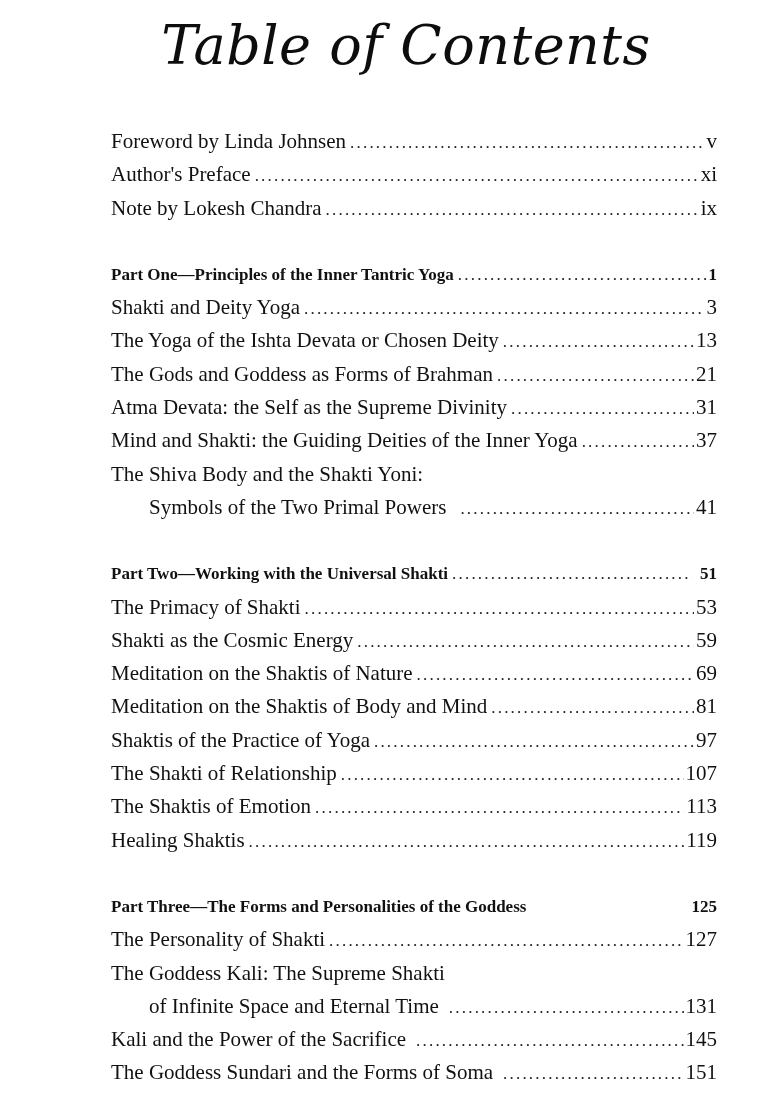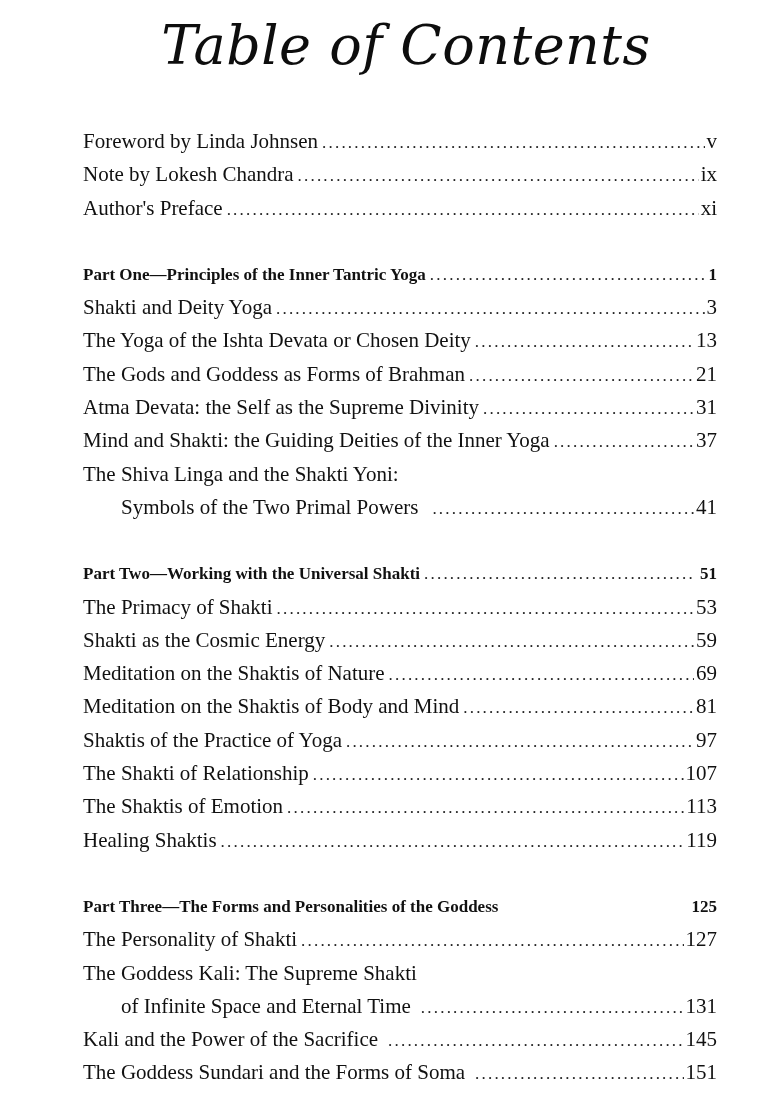--- a/index.html
+++ b/index.html
@@ -17,21 +17,21 @@
       font-weight: normal;
     }
     .toc { position: absolute; left: 83px; top: 125px; width: 634px; }
     .row {
       display: flex; align-items: baseline;
       height: 33.3px; line-height: 33.3px;
       font-size: 21px; white-space: nowrap;
     }
     .row.part { font-weight: bold; font-size: 17px; }
     .row.indent { padding-left: 38px; }
-    .row .label { flex: 0 0 auto; }
+    .row .label { flex: 0 0 auto; margin-left: 28px; }
     .row .leader {
       flex: 1 1 auto; overflow: hidden; margin: 0 2px 0 4px;
       letter-spacing: 2.2px; font-weight: normal; color: #222;
       font-size: 17px;
     }
     .row .leader::before {
       content: "........................................................................................................................................................................";
     }
     .row .leader.none::before { content: ""; }
     .row .page { flex: 0 0 auto; text-align: right; }
@@ -43,28 +43,28 @@
 <div class="title">Table of Contents</div>
 
 <div class="toc">
 
   <div class="row">
     <span class="label">Foreword by Linda Johnsen</span>
     <span class="leader"></span>
     <span class="page">v</span>
   </div>
   <div class="row">
+    <span class="label">Author's Preface</span>
+    <span class="leader"></span>
+    <span class="page">xi</span>
+  </div>
+  <div class="row">
     <span class="label">Note by Lokesh Chandra</span>
     <span class="leader"></span>
     <span class="page">ix</span>
-  </div>
-  <div class="row">
-    <span class="label">Author's Preface</span>
-    <span class="leader"></span>
-    <span class="page">xi</span>
   </div>
 
   <div class="gap"></div>
 
   <div class="row part">
     <span class="label">Part One—Principles of the Inner Tantric Yoga</span>
     <span class="leader"></span>
     <span class="page">1</span>
   </div>
   <div class="row">
@@ -86,21 +86,21 @@
     <span class="label">Atma Devata: the Self as the Supreme Divinity</span>
     <span class="leader"></span>
     <span class="page">31</span>
   </div>
   <div class="row">
     <span class="label">Mind and Shakti: the Guiding Deities of the Inner Yoga</span>
     <span class="leader"></span>
     <span class="page">37</span>
   </div>
   <div class="row">
-    <span class="label">The Shiva Linga and the Shakti Yoni:</span>
+    <span class="label">The Shiva Body and the Shakti Yoni:</span>
   </div>
   <div class="row indent">
     <span class="label">Symbols of the Two Primal Powers</span>
     <span class="leader" style="margin-left:14px"></span>
     <span class="page">41</span>
   </div>
 
   <div class="gap"></div>
 
   <div class="row part">

